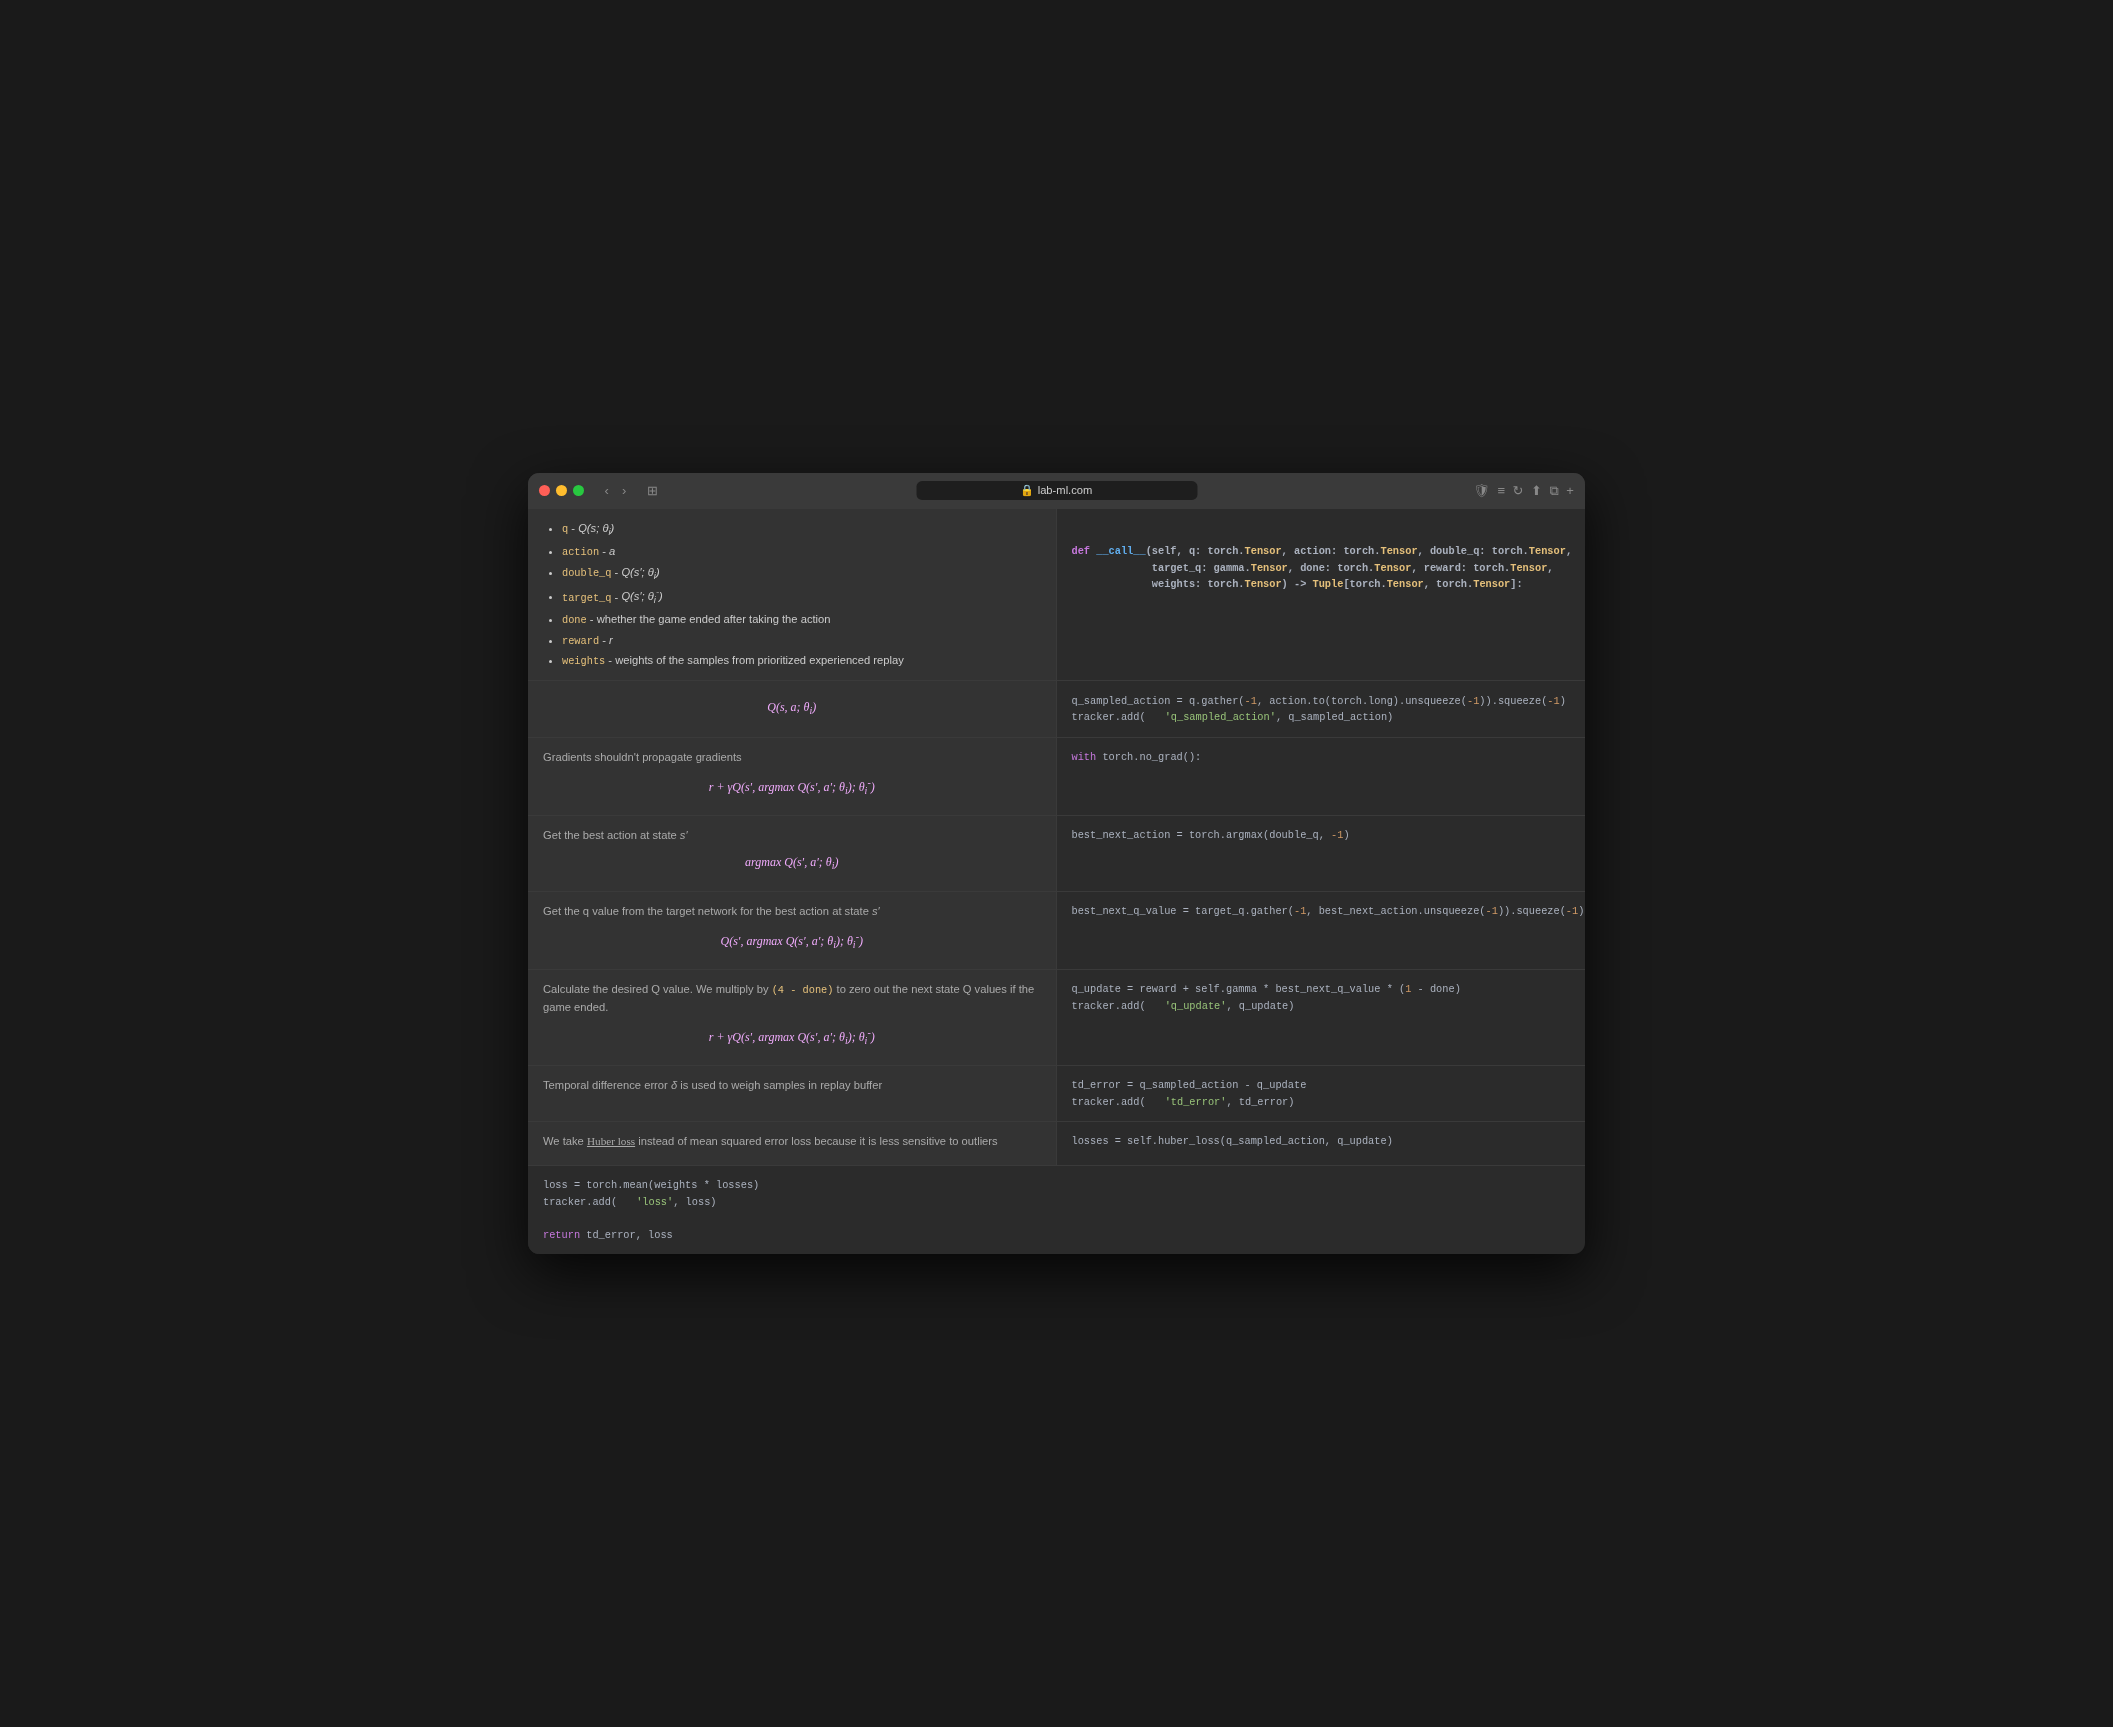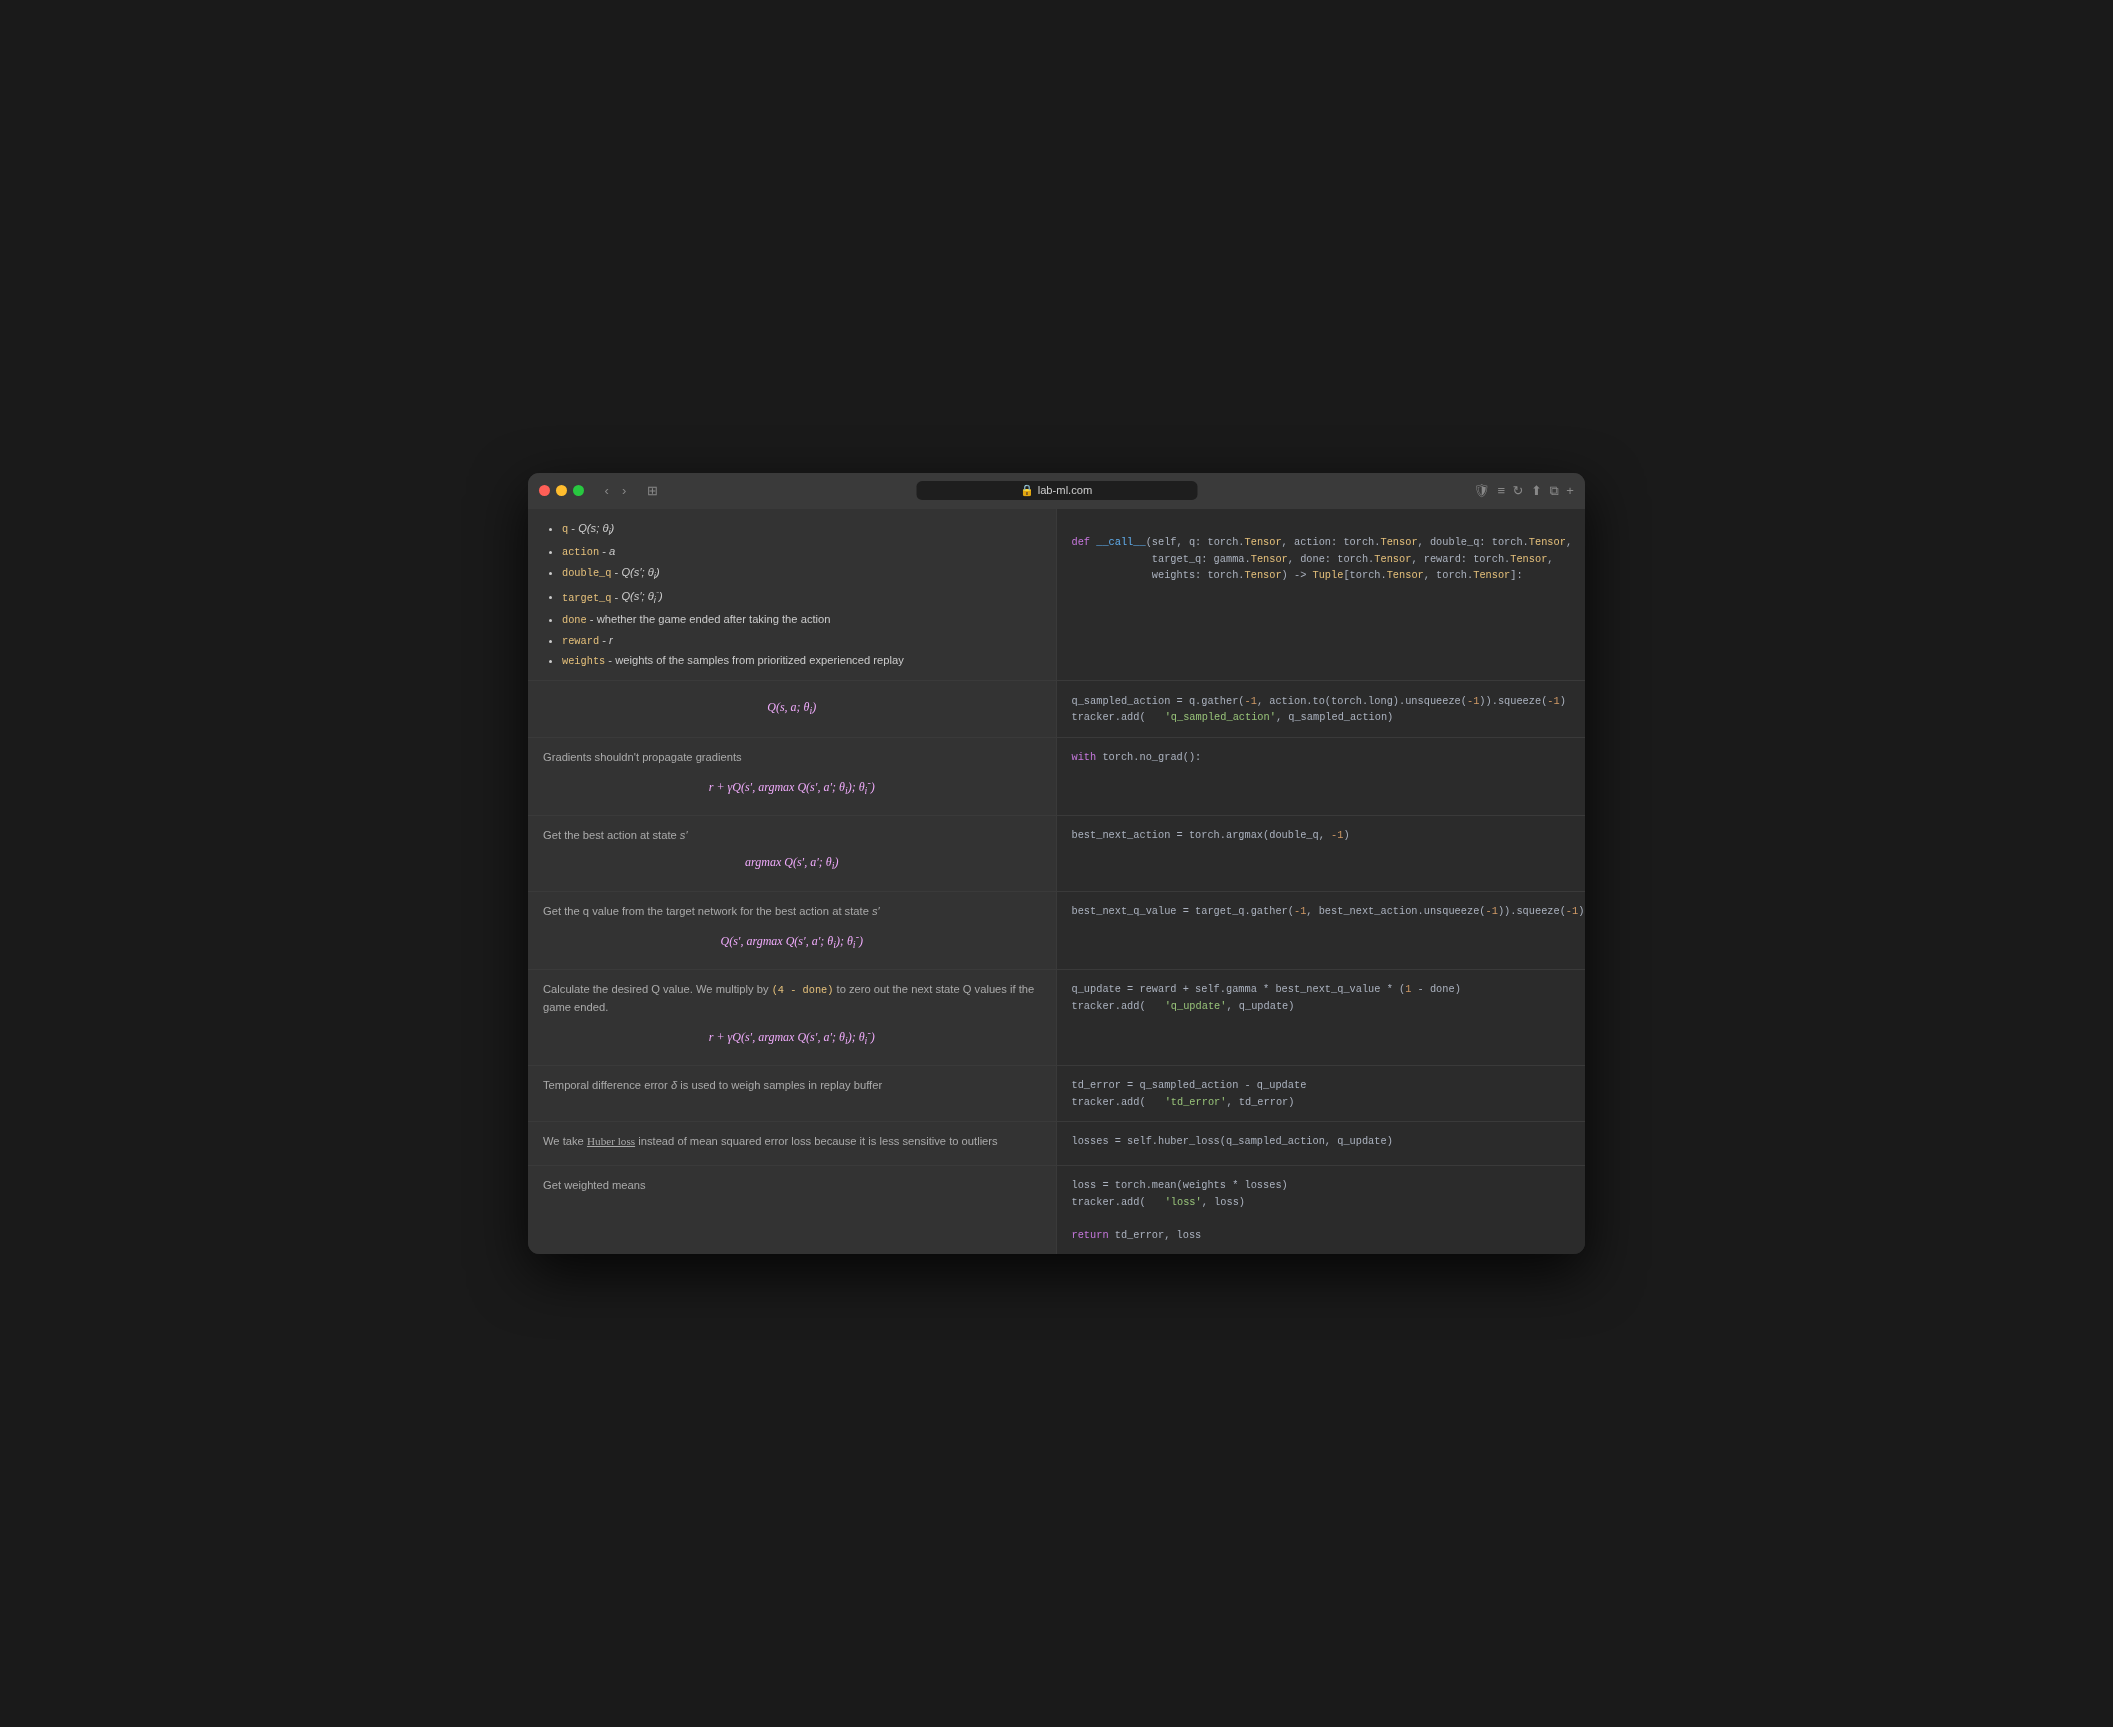--- a/index.html
+++ b/index.html
@@ -119,21 +119,22 @@
     .top-code-left {
       width: 50%;
       background: #333;
       padding: 9.4px 15px;
       border-right: 0.9px solid #3a3a3a;
     }
 
     .top-code-right {
       width: 50%;
       background: #2b2b2b;
-      padding: 18px 15px;
+      padding: 27px 15px;
+      font-weight: bold;
     }
 
     
     .split-row {
       display: flex;
       border-bottom: 0.9px solid #3a3a3a;
     }
 
     .explanation {
       width: 50%;
@@ -318,23 +319,20 @@
     <div class="split-row">
       <div class="explanation">
         <div class="explanation-title">We take <span class="underline">Huber loss</span> instead of mean squared error loss because it is less sensitive to outliers</div>
       </div>
       <div class="code-panel">
         <span class="code-line"><span class="c-white">losses = self.huber_loss(q_sampled_action, q_update)</span></span>
       </div>
     </div>
 
     <div class="split-row" style="border-bottom: none;">
-      <div class="explanation">
-        <div class="explanation-title">Get weighted means</div>
-      </div>
       <div class="code-panel">
         <span class="code-line"><span class="c-white">loss = torch.mean(weights * losses)</span></span>
         <span class="code-line"><span class="c-white">tracker.add(</span><span class="c-string">'loss'</span><span class="c-white">, loss)</span></span>
         <span class="code-line">&nbsp;</span>
         <span class="code-line"><span class="c-keyword">return </span><span class="c-white">td_error, loss</span></span>
       </div>
     </div>
 
   </div>
 </div>

